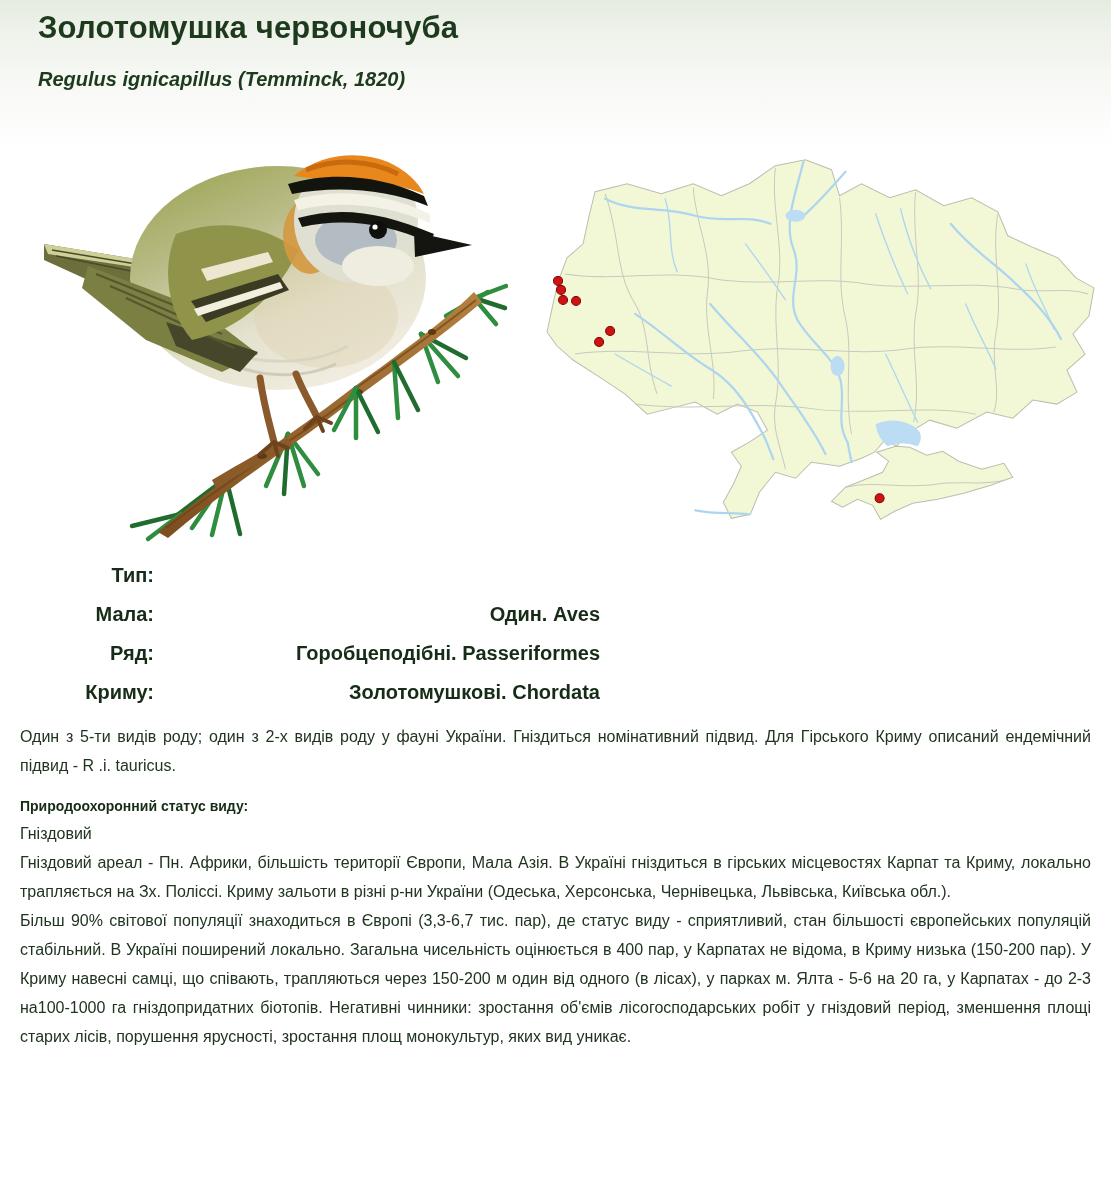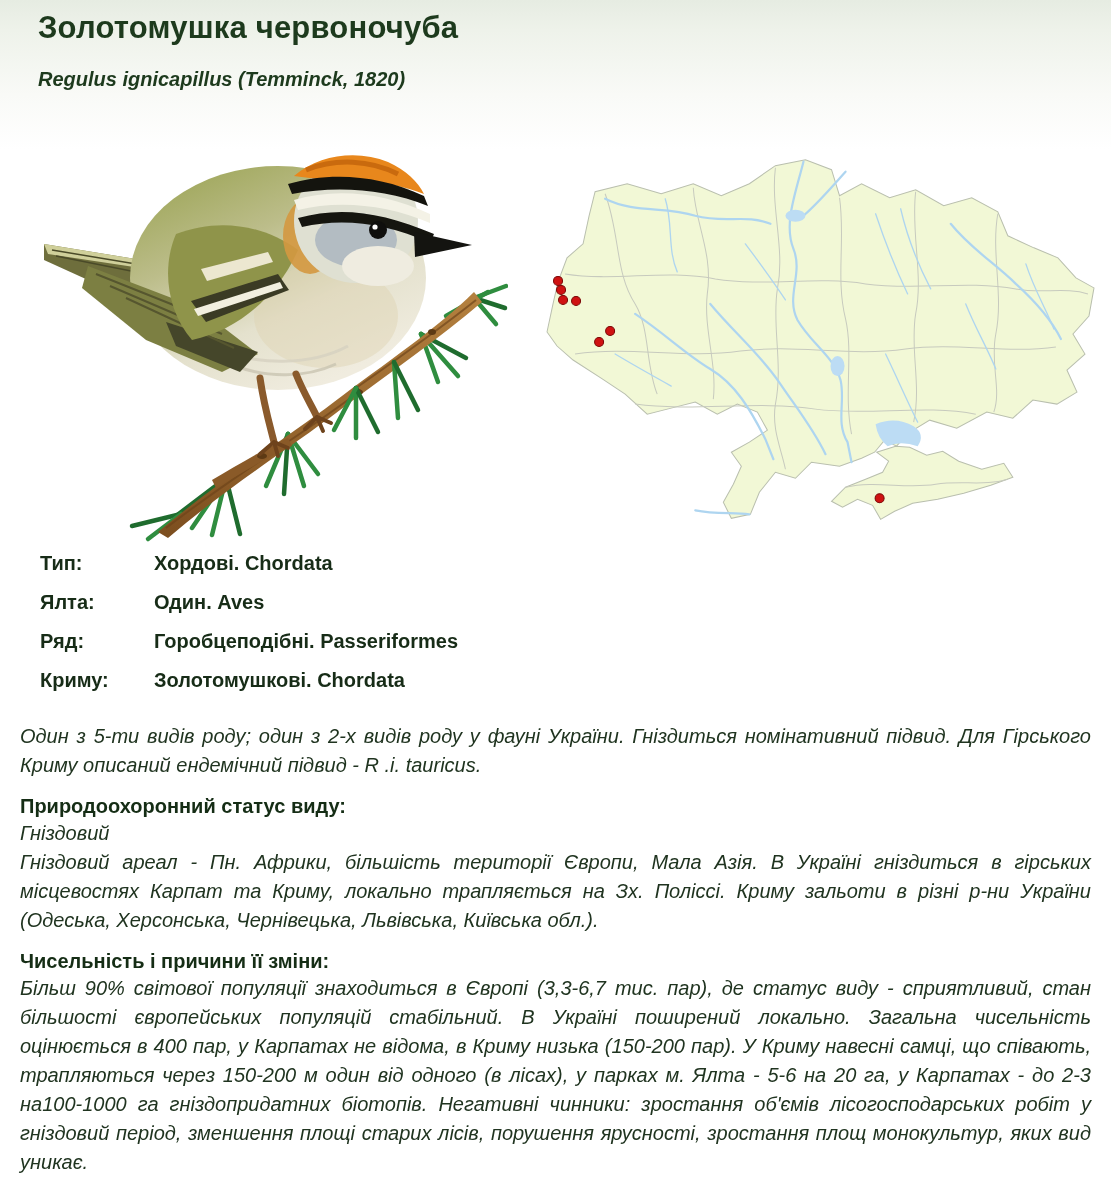--- a/index.html
+++ b/index.html
@@ -11,29 +11,29 @@
   .title{
     position:absolute;left:38px;top:10px;margin:0;
     font-size:31px;font-weight:bold;color:#1d3a1d;letter-spacing:.2px;
   }
   .subtitle{
     position:absolute;left:38px;top:68px;
     font-size:20px;font-weight:bold;font-style:italic;color:#1d3a1d;
   }
   .bird-svg{position:absolute;left:26px;top:126px;width:482px;height:417px;}
   .map-svg{position:absolute;left:545px;top:153px;width:556px;height:372px;}
-  .taxonomy{position:absolute;left:40px;top:544px;width:560px;color:#172c17;}
+  .taxonomy{position:absolute;left:40px;top:556px;width:560px;color:#172c17;text-align:right;}
   .trow{display:flex;height:39px;align-items:center;font-size:20px;font-weight:bold;}
   .tlabel{width:114px;flex:0 0 114px;}
   .tvalue{flex:1;}
   .textblock{position:absolute;left:20px;top:722px;width:1071px;color:#203420;}
-  .textblock p{margin:0;font-size:20px;line-height:29px;font-style:italic;}
+  .textblock p{margin:0;font-size:16px;line-height:29px;}
   .textblock p.just{text-align:justify;}
   .textblock h2{
-    margin:14px 0 0 0;font-size:20px;line-height:25px;font-weight:bold;color:#152d15;
+    margin:14px 0 0 0;font-size:14px;line-height:25px;font-weight:bold;color:#152d15;
   }
   
   .land{fill:#f2f8d6;stroke:#b9bfae;stroke-width:1;}
   .obl{fill:none;stroke:#c7cabe;stroke-width:1;}
   .river{fill:none;stroke:#aed5f0;stroke-width:2.2;stroke-linecap:round;}
   .river.thin{stroke-width:1.3;}
   .water{fill:#bcdcf4;stroke:none;}
   
   .needle{stroke:#2f8d3f;stroke-width:4.5;stroke-linecap:round;fill:none;}
   .needle.d{stroke:#1f6c2e;}
@@ -194,38 +194,36 @@
         <circle cx="31" cy="147" r="4.5" fill="#cf1212" stroke="#7a0404" stroke-width="1"></circle>
         <circle cx="65" cy="177" r="4.5" fill="#cf1212" stroke="#7a0404" stroke-width="1"></circle>
         <circle cx="54" cy="188" r="4.5" fill="#cf1212" stroke="#7a0404" stroke-width="1"></circle>
         <circle cx="334" cy="344" r="4.5" fill="#cf1212" stroke="#7a0404" stroke-width="1"></circle>
       </g>
   </svg>
 
   <div class="taxonomy">
     <div class="trow">
       <span class="tlabel">Тип:</span>
-      <span class="tvalue">Хордові. Chordata</span>
-    </div>
-    <div class="trow">
-      <span class="tlabel">Ялта:</span>
+    </div>
+    <div class="trow">
+      <span class="tlabel">Мала:</span>
       <span class="tvalue">Один. Aves</span>
     </div>
     <div class="trow">
       <span class="tlabel">Ряд:</span>
       <span class="tvalue">Горобцеподібні. Passeriformes</span>
     </div>
     <div class="trow">
       <span class="tlabel">Криму:</span>
       <span class="tvalue">Золотомушкові. Chordata</span>
     </div>
   </div>
 
   <div class="textblock">
     <p class="just">Один з 5-ти видів роду; один з 2-х видів роду у фауні України. Гніздиться номінативний підвид. Для Гірського Криму описаний ендемічний підвид - R .i. tauricus.</p>
     <h2>Природоохоронний статус виду:</h2>
     <p>Гніздовий</p>
     <p class="just">Гніздовий ареал - Пн. Африки, більшість території Європи, Мала Азія. В Україні гніздиться в гірських місцевостях Карпат та Криму, локально трапляється на Зх. Поліссі. Криму зальоти в різні р-ни України (Одеська, Херсонська, Чернівецька, Львівська, Київська обл.).</p>
-    <h2>Чисельність і причини її зміни:</h2>
     <p class="just">Більш 90% світової популяції знаходиться в Європі (3,3-6,7 тис. пар), де статус виду - сприятливий, стан більшості європейських популяцій стабільний. В Україні поширений локально. Загальна чисельність оцінюється в 400 пар, у Карпатах не відома, в Криму низька (150-200 пар). У Криму навесні самці, що співають, трапляються через 150-200 м один від одного (в лісах), у парках м. Ялта - 5-6 на 20 га, у Карпатах - до 2-3 на100-1000 га гніздопридатних біотопів. Негативні чинники: зростання об'ємів лісогосподарських робіт у гніздовий період, зменшення площі старих лісів, порушення ярусності, зростання площ монокультур, яких вид уникає.</p>
   </div>
 
 </div>
 
 </body></html>

